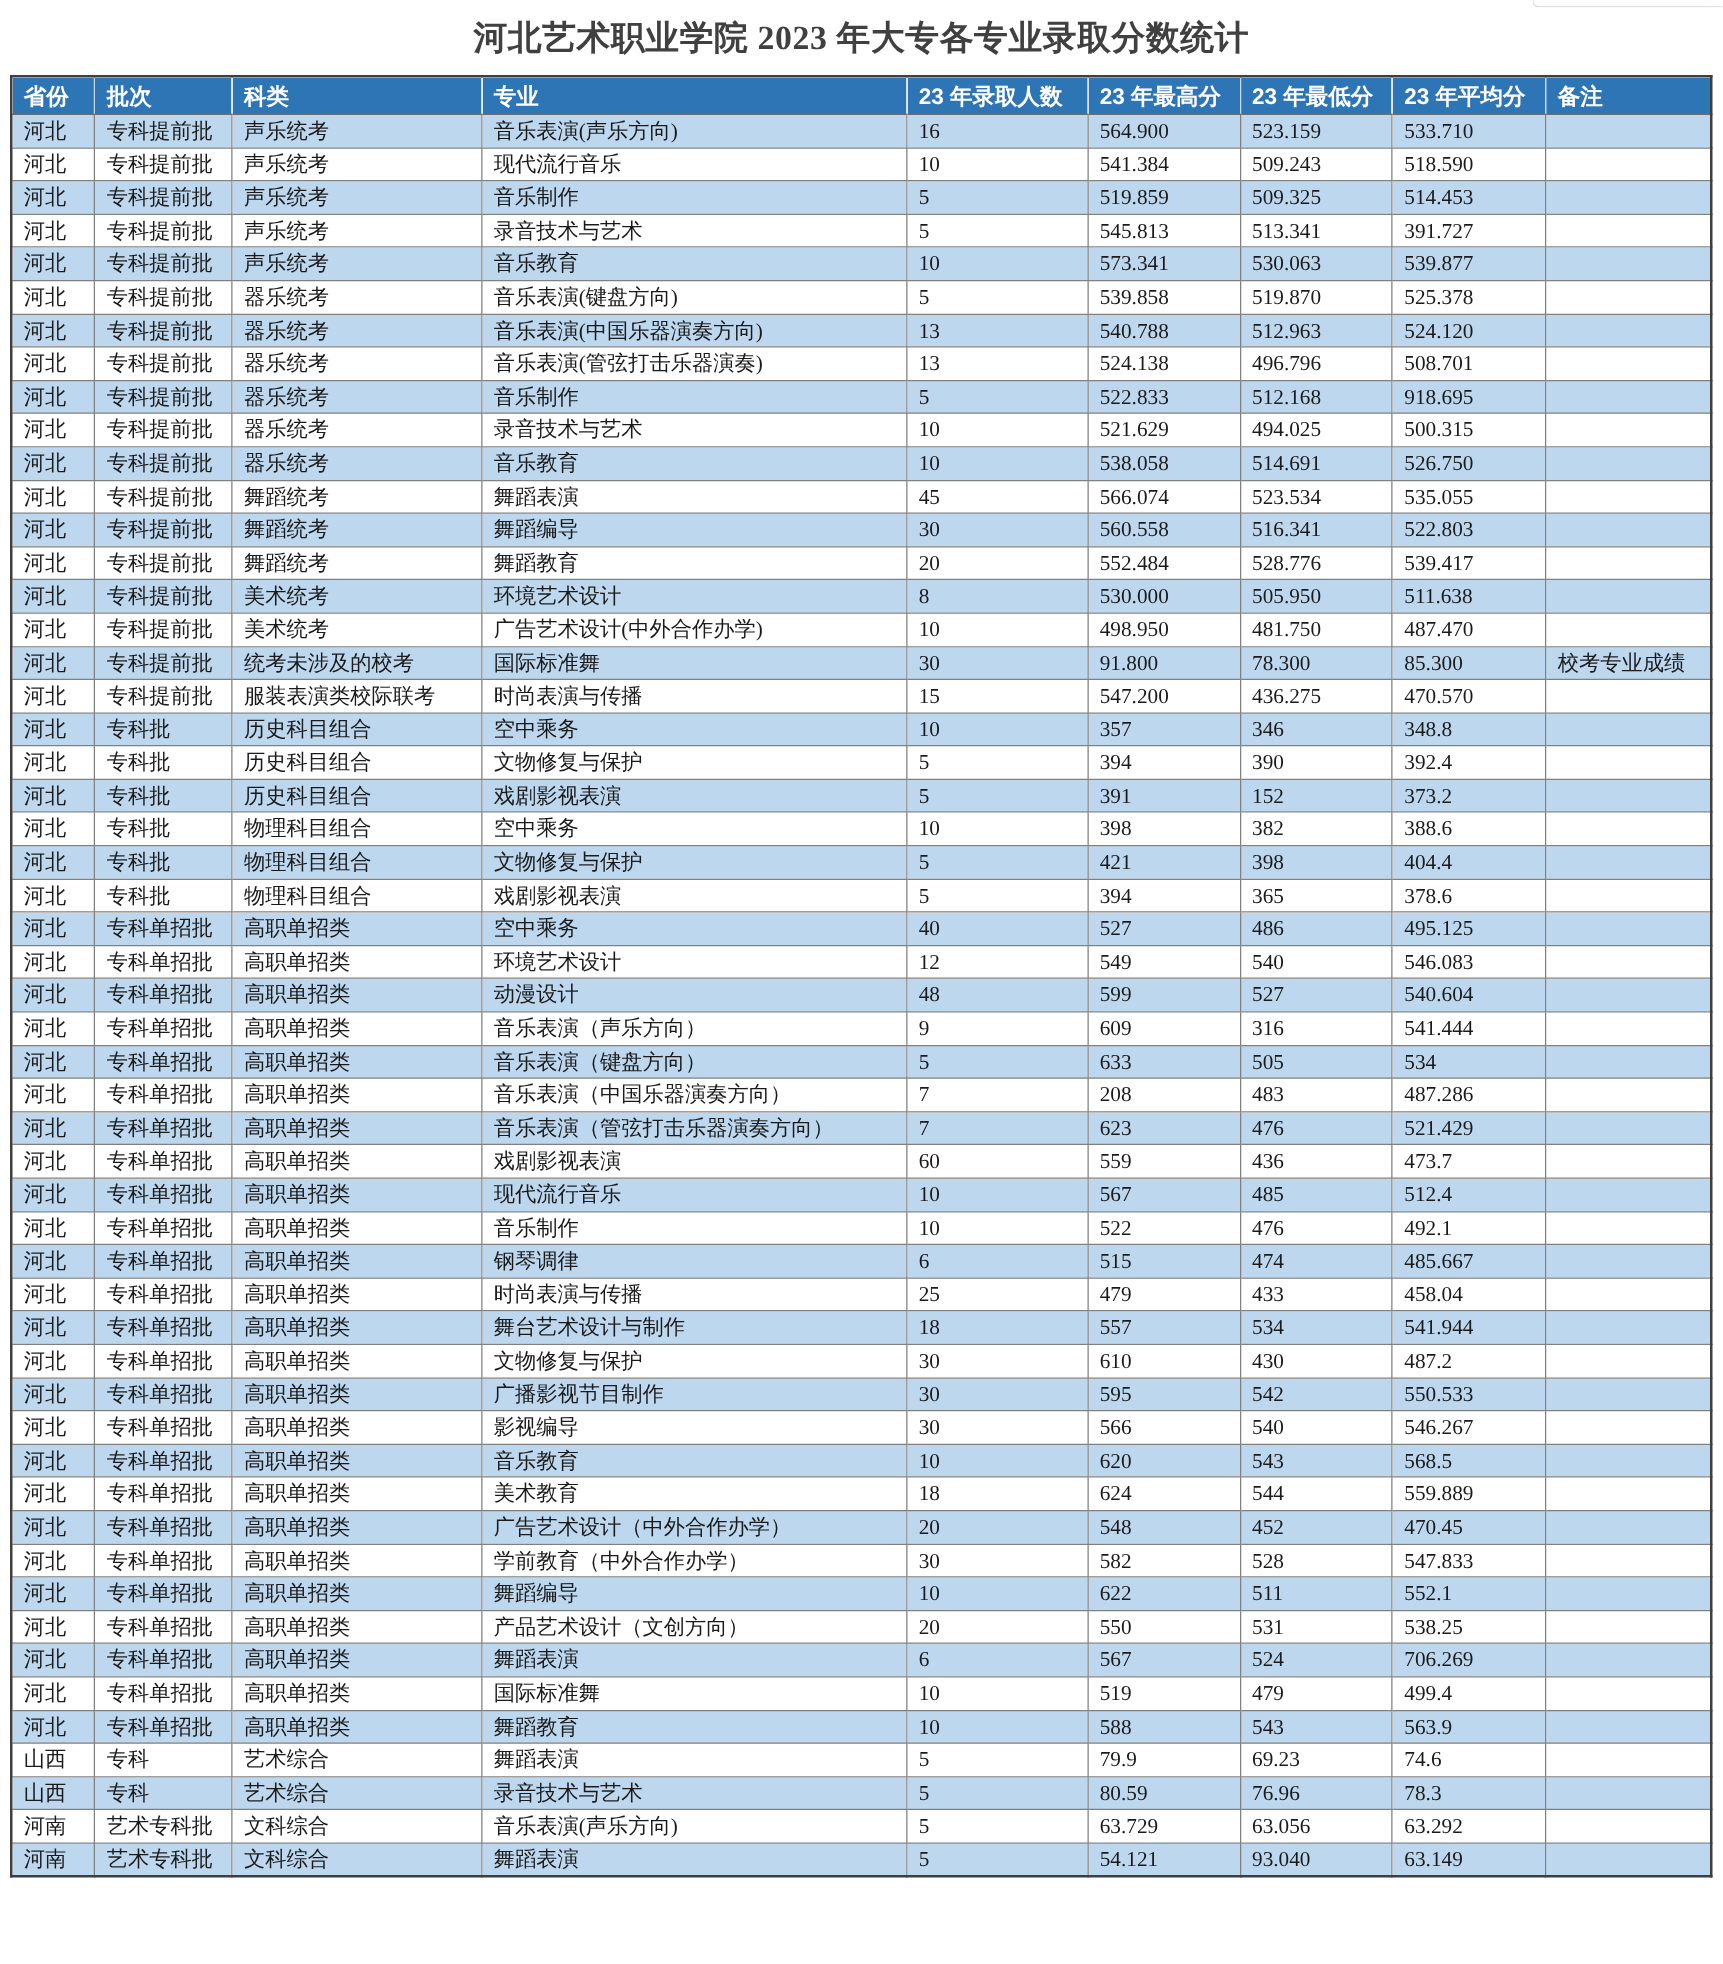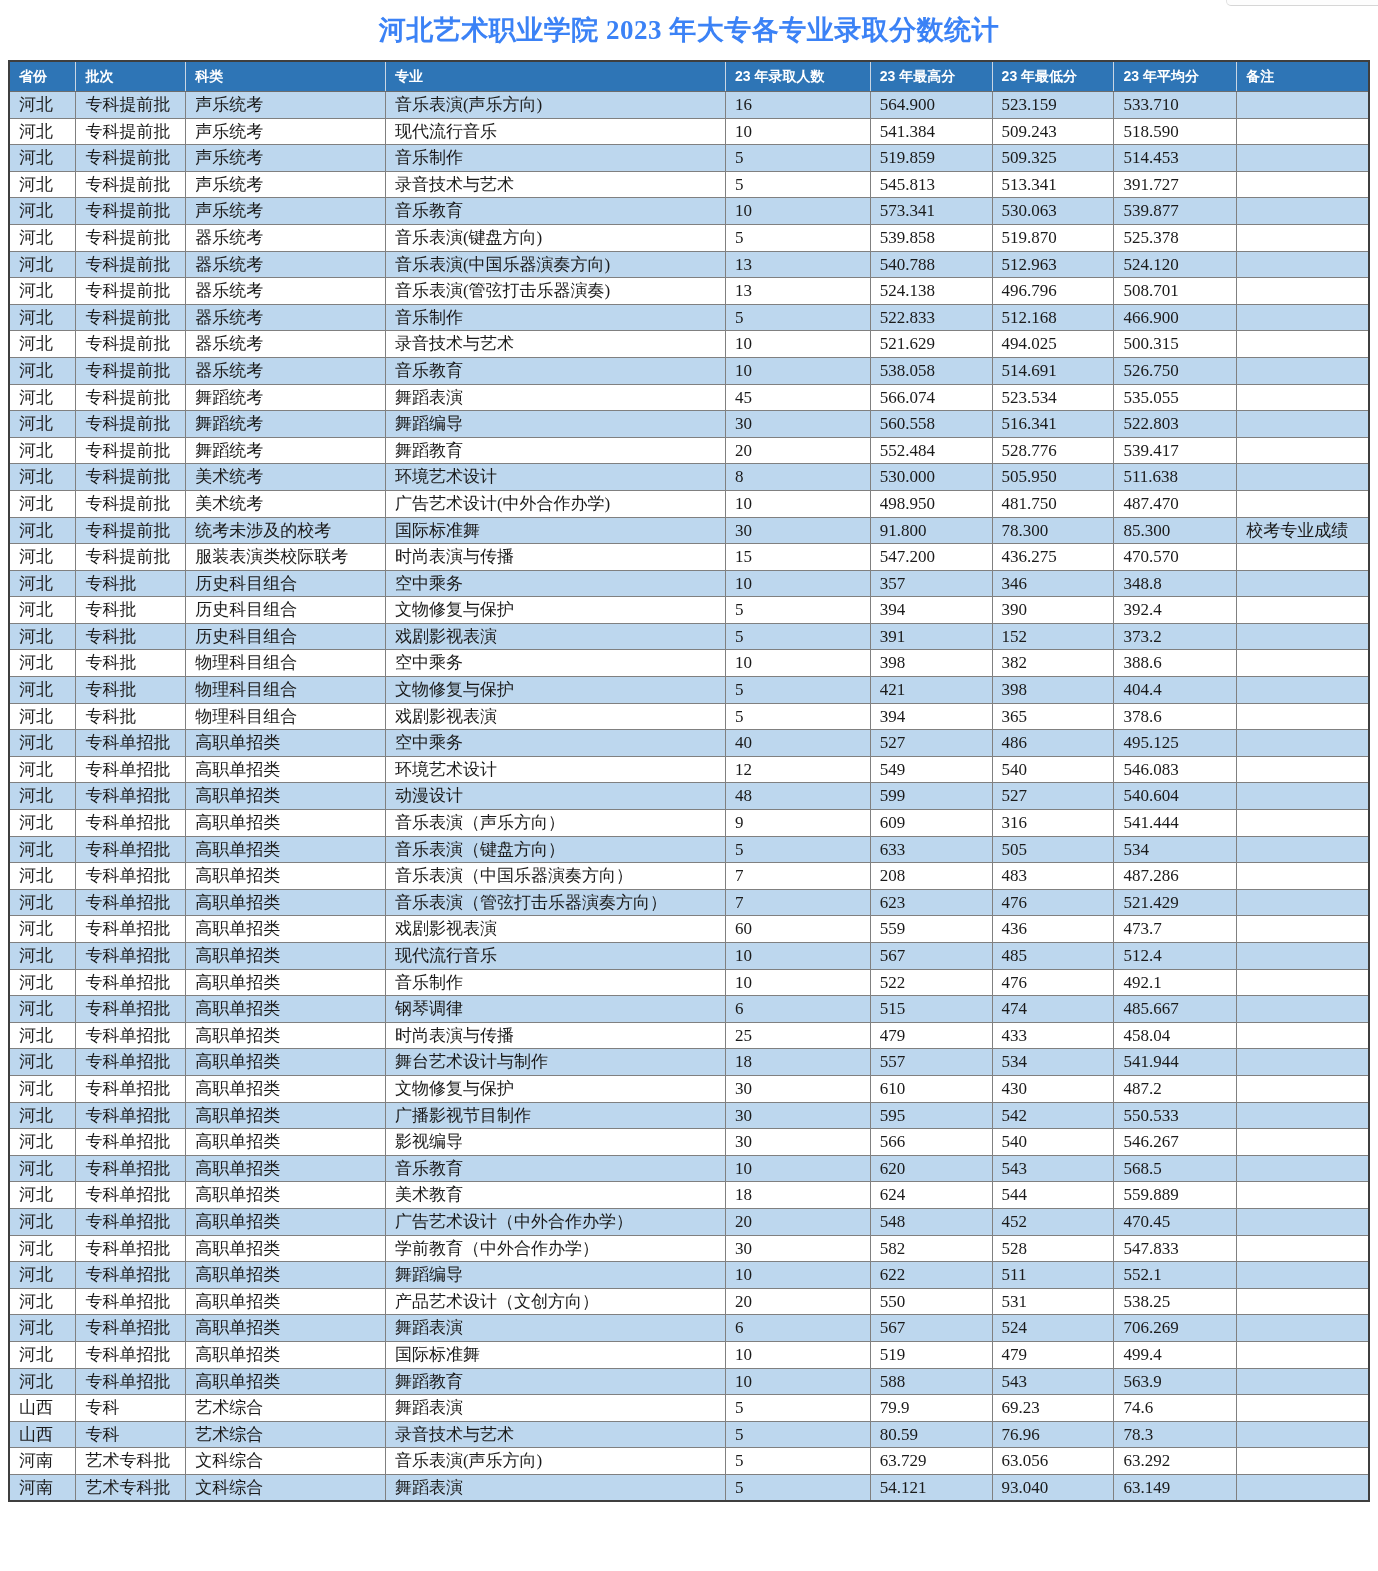--- a/index.html
+++ b/index.html
@@ -11,39 +11,39 @@
     color:#1a1a1a;
   }
   .top-artifact{
     position:absolute;top:0;left:1226px;width:152px;height:5px;
     border-bottom:1px solid #d6d6d6;border-left:1px solid #e2e2e2;
     border-bottom-left-radius:5px;background:#fdfdfd;
   }
   .page-title{
     position:absolute;top:12px;left:0;width:100%;
     text-align:center;
-    font-size:27px;font-weight:bold;color:#3b82f6;
+    font-size:27px;font-weight:bold;color:#404040;
     font-family:"Liberation Serif", serif;
     letter-spacing:0.5px;
   }
   .table-wrap{
     position:absolute;top:60px;left:8px;width:1362px;
   }
   table.scores{
     width:100%;
     border-collapse:collapse;
     table-layout:fixed;
     border:2px solid #3f3f3f;
   }
   table.scores th{
     background:var(--header-bg,#2E75B6);
     color:#ffffff;
     font-family:"Liberation Sans", sans-serif;
     font-weight:bold;
-    font-size:14px;
+    font-size:18px;
     text-align:left;
     height:27px;
     padding:1px 24px 1px 9px;
     border:1px solid #c9d6e4;
     border-top:1px solid #3f3f3f;
     border-bottom:1px solid #6d6d6d;
     white-space:nowrap;
     overflow:hidden;
   }
   table.scores td{
@@ -183,21 +183,21 @@
           <td></td>
         </tr>
         <tr>
           <td>河北</td>
           <td>专科提前批</td>
           <td>器乐统考</td>
           <td>音乐制作</td>
           <td>5</td>
           <td>522.833</td>
           <td>512.168</td>
-          <td>466.900</td>
+          <td>918.695</td>
           <td></td>
         </tr>
         <tr>
           <td>河北</td>
           <td>专科提前批</td>
           <td>器乐统考</td>
           <td>录音技术与艺术</td>
           <td>10</td>
           <td>521.629</td>
           <td>494.025</td>

